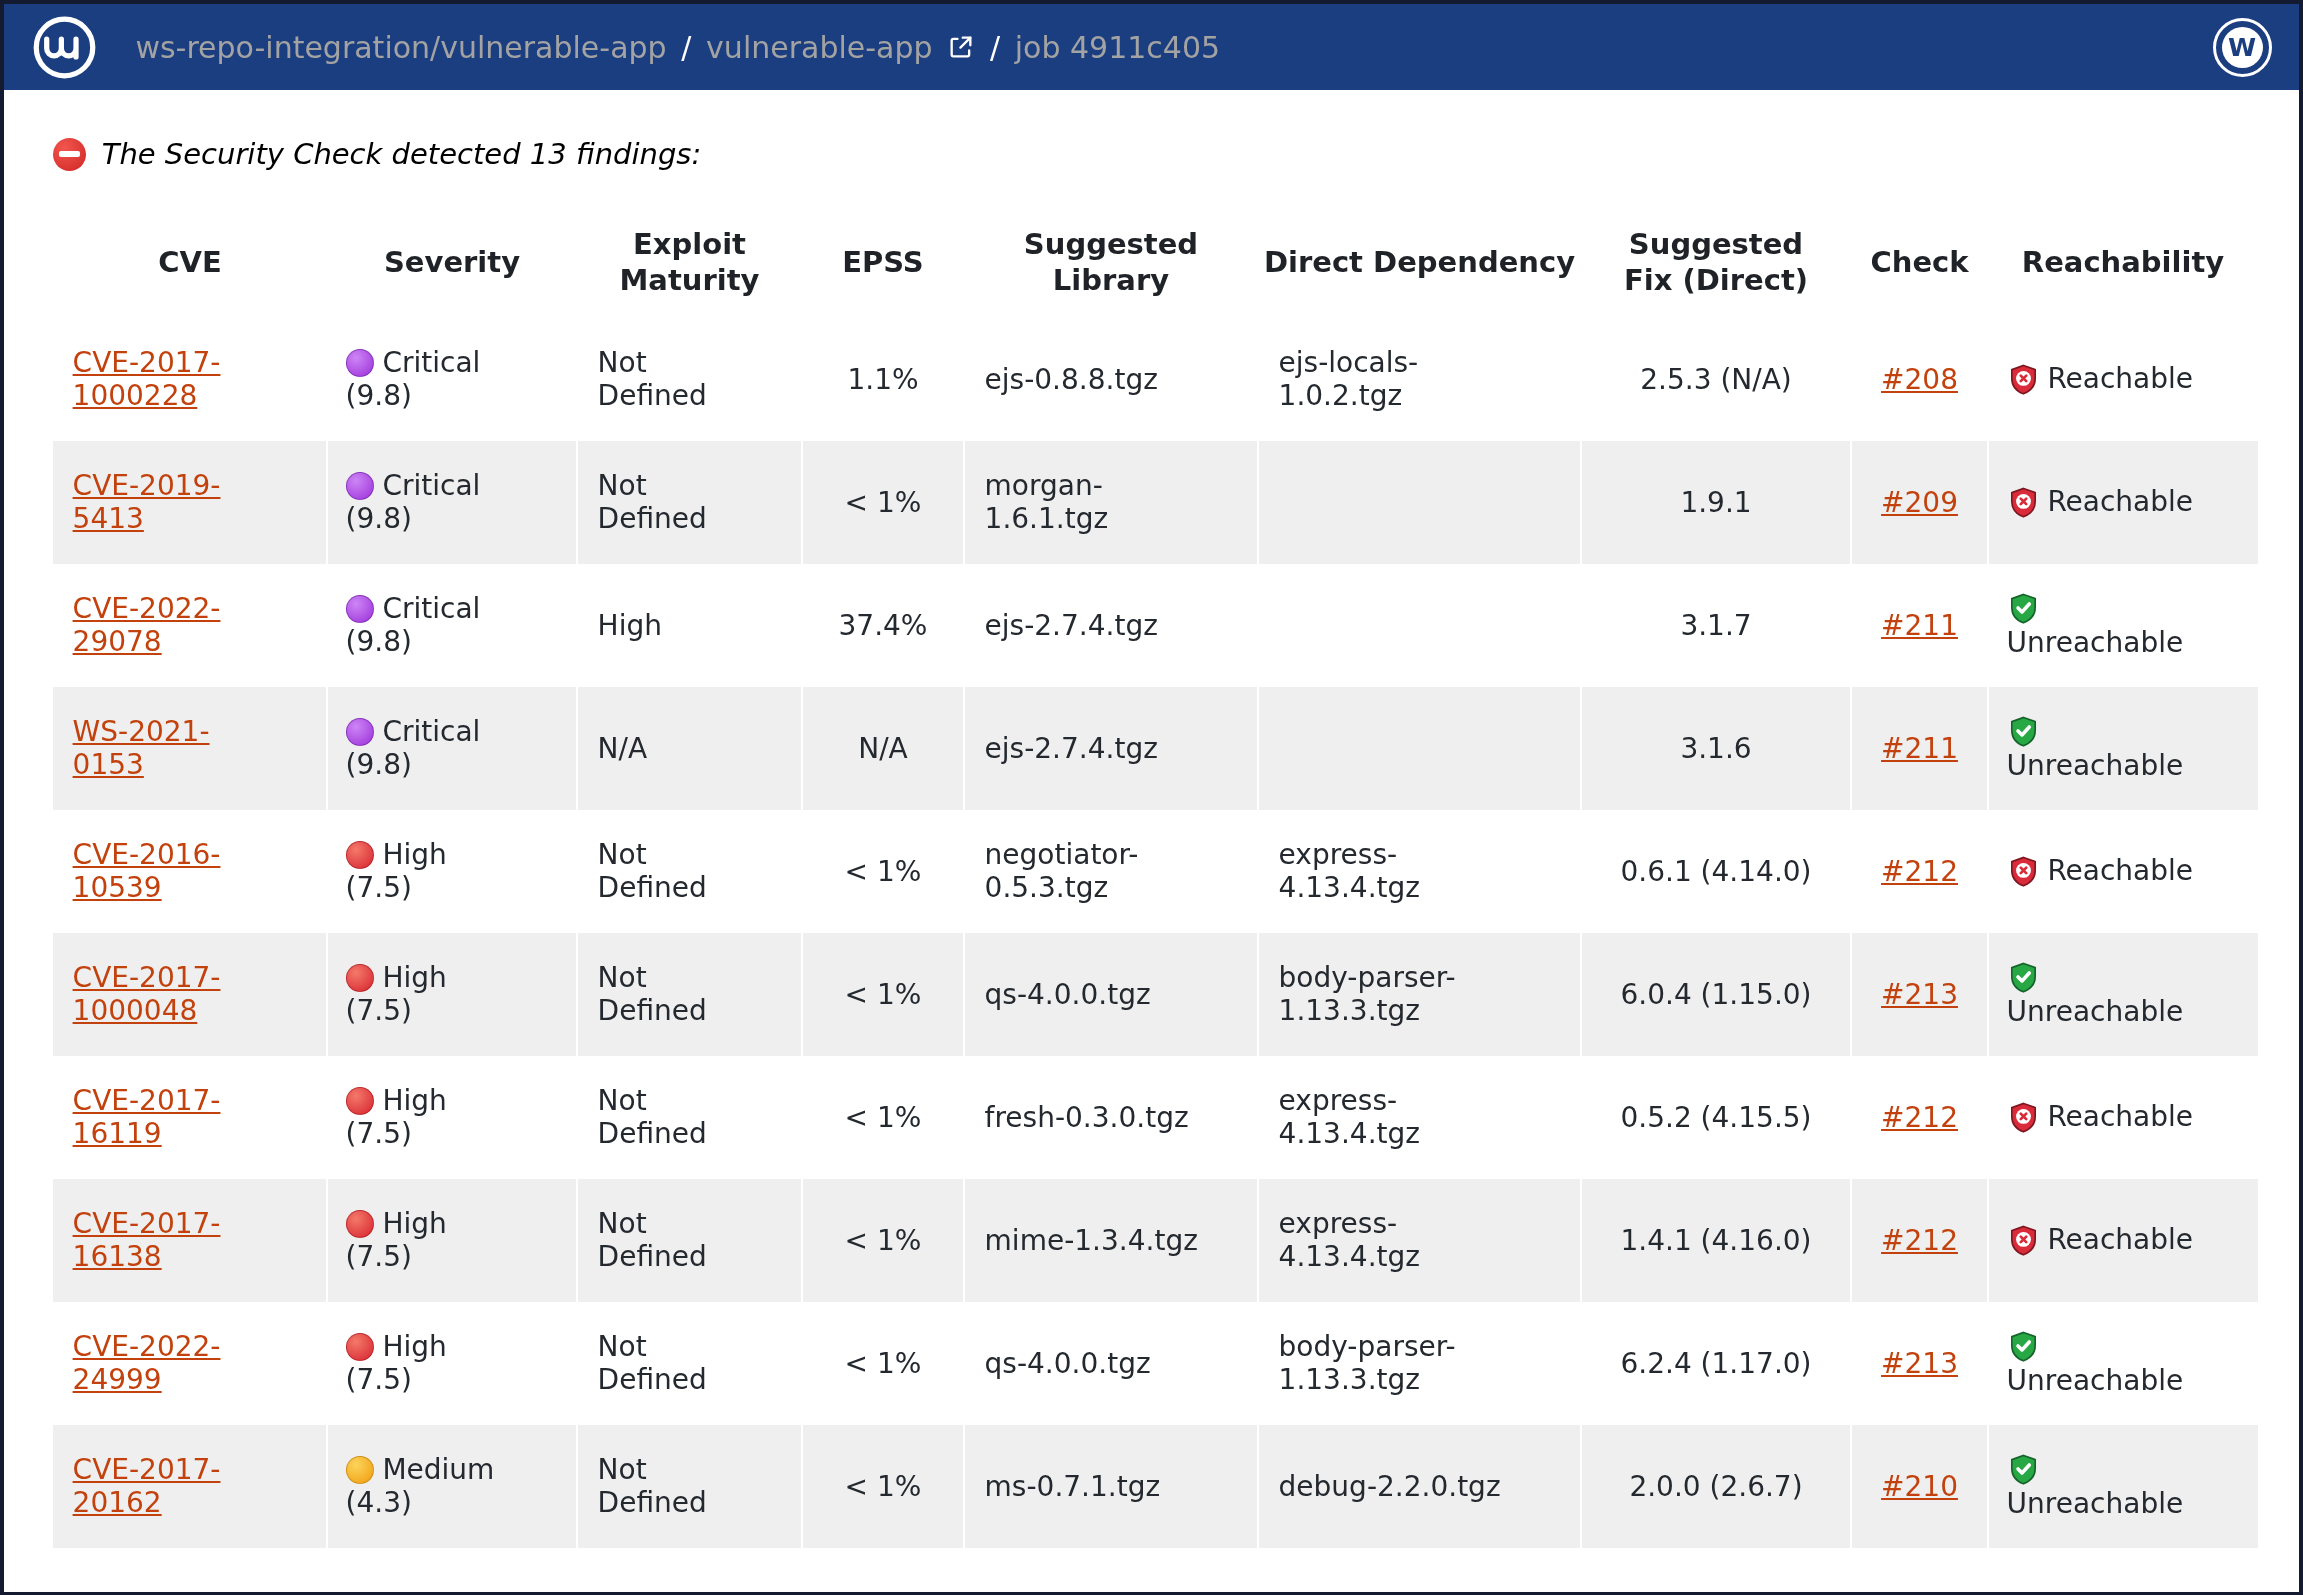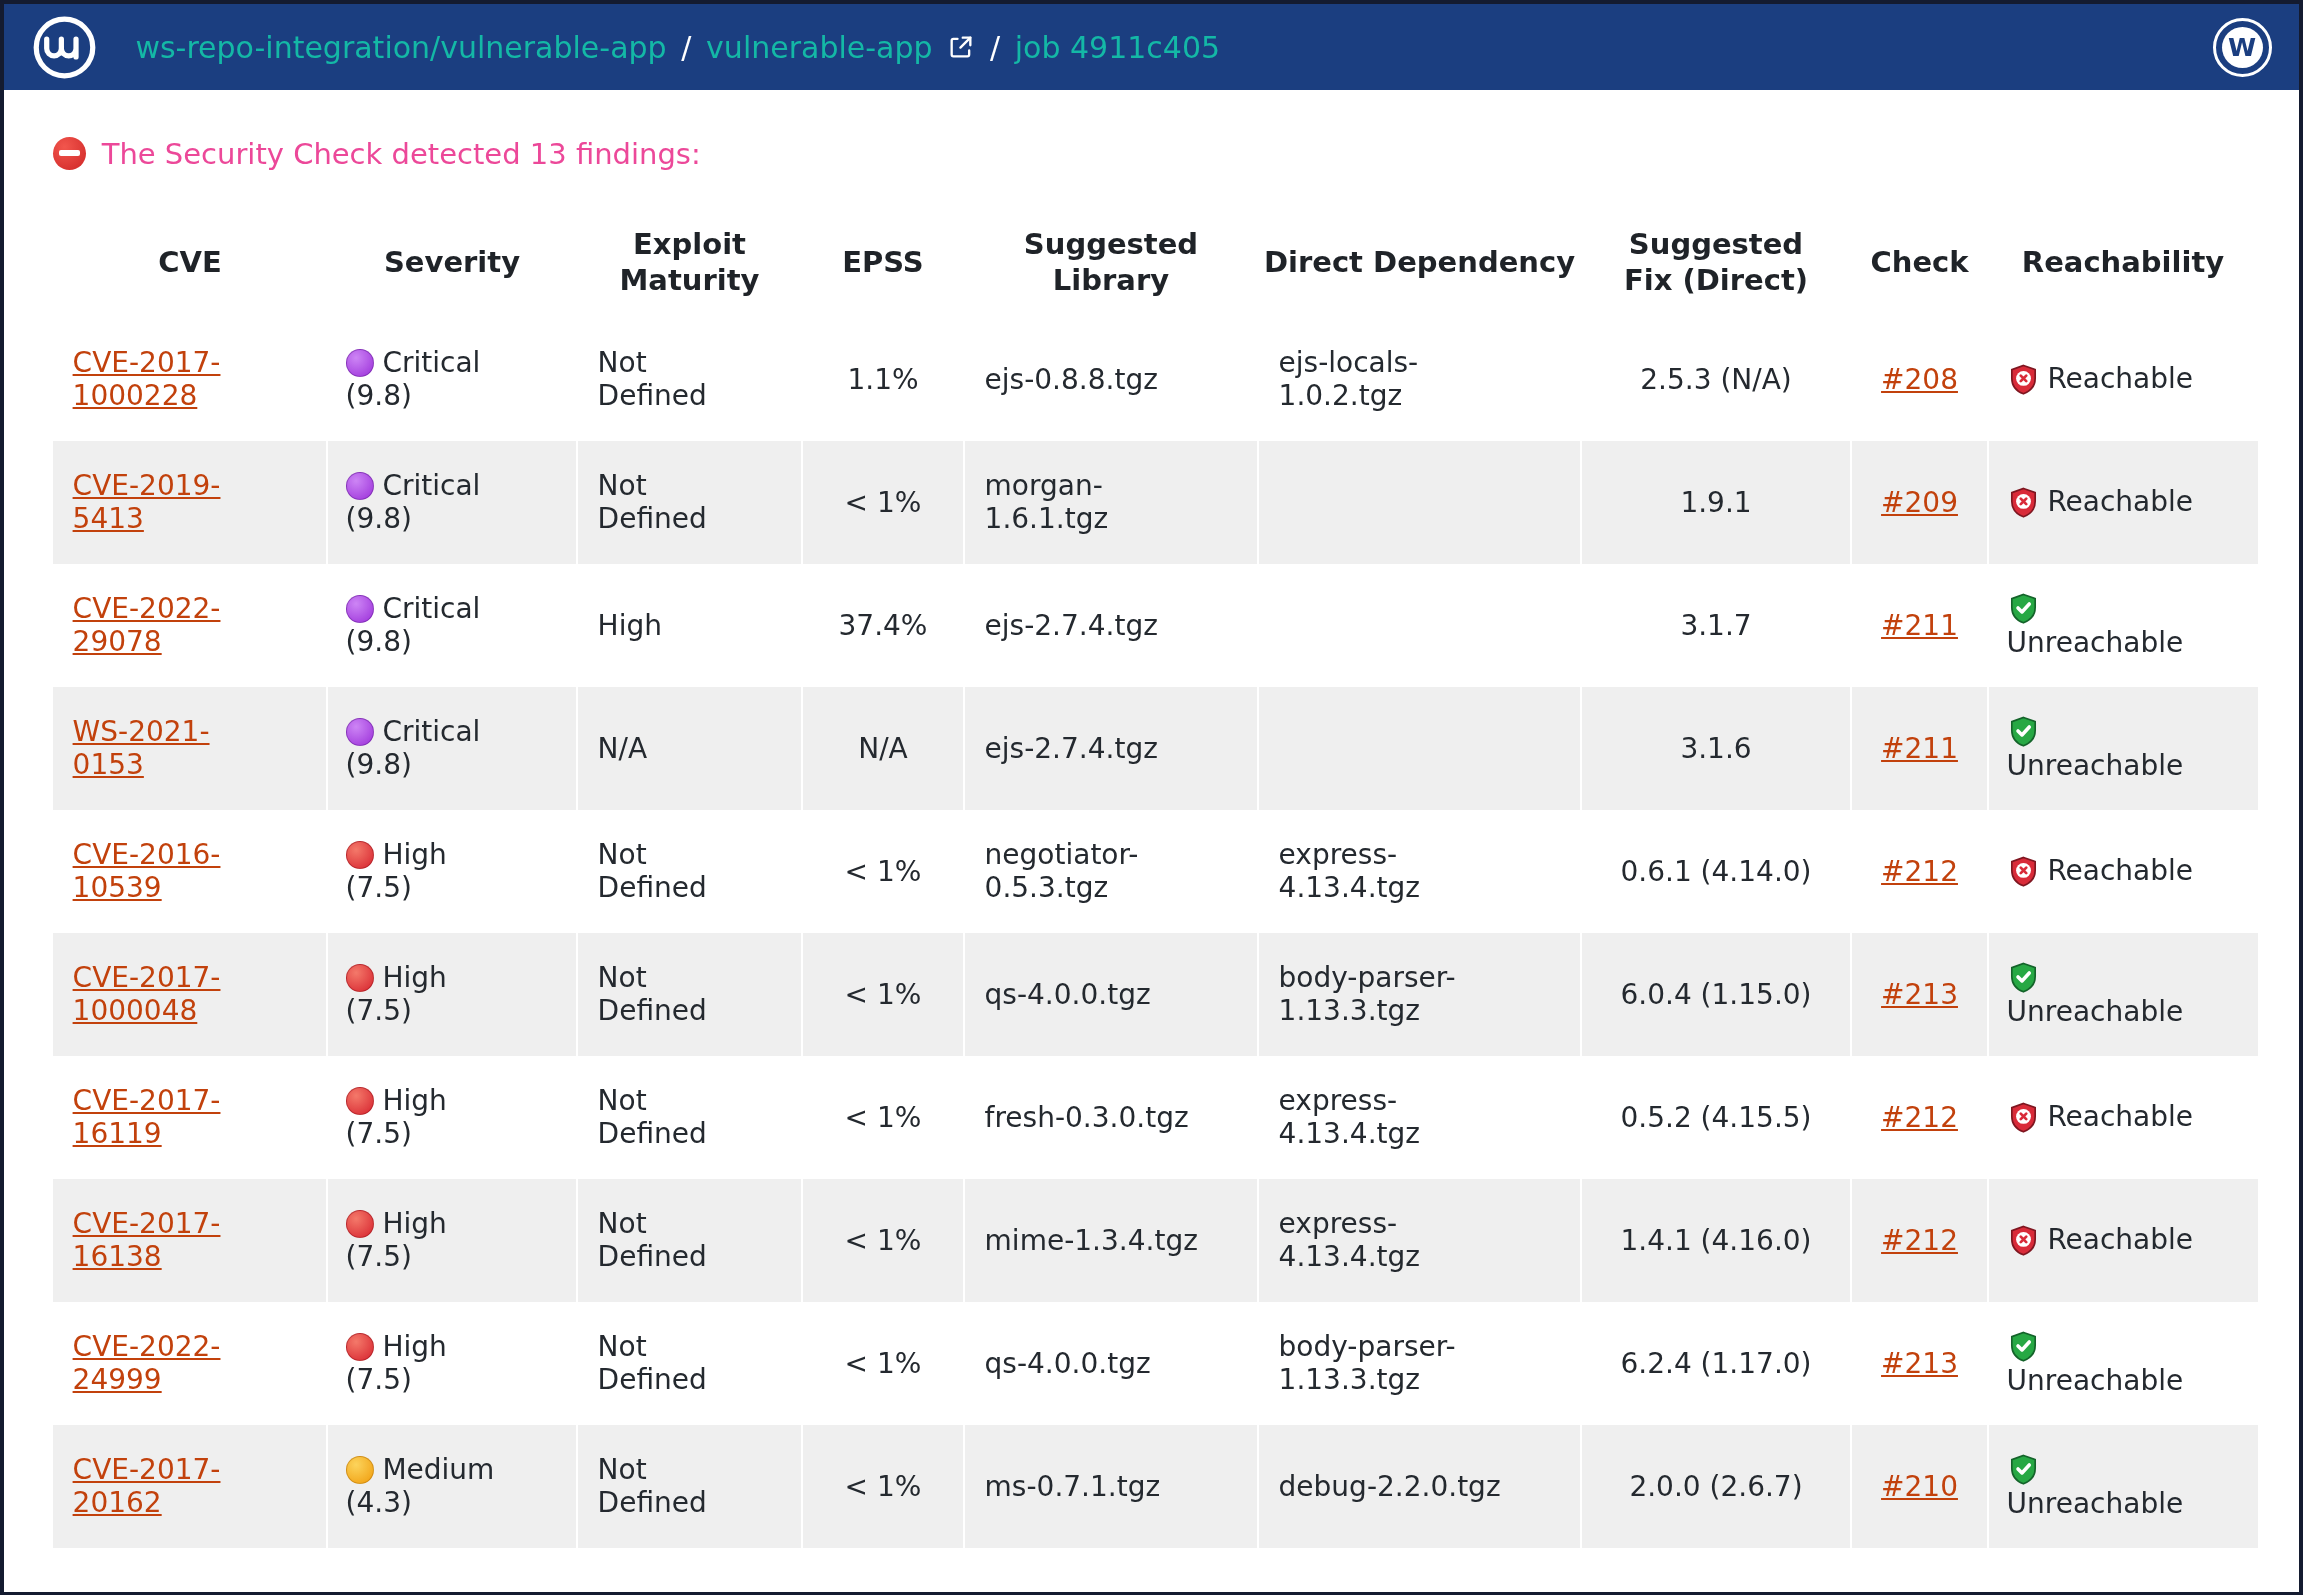--- a/index.html
+++ b/index.html
@@ -12,37 +12,37 @@
     display:flex; flex-direction:column;
   }
 
   
   .navbar {
     flex:0 0 86px; height:86px; background:#1b3e80;
     display:flex; align-items:center; padding:0 27.4px; color:#fff;
   }
   .logo { width:67px; height:67px; margin-right:37px; cursor:pointer; flex:0 0 auto; }
   .crumbs { display:flex; align-items:center; gap:14.7px; font-size:30px; font-weight:500; white-space:nowrap; }
-  .crumb-link { color:#14b8a6; text-decoration:none; cursor:pointer; }
+  .crumb-link { color:#a3a3a3; text-decoration:none; cursor:pointer; }
   .crumb-sep { color:#fff; }
   .ext-icon { width:28px; height:28px; display:inline-block; vertical-align:-2.9px; }
   .nav-spacer { flex:1; }
   .avatar {
     width:59px; height:59px; border:3.9px solid #fff; border-radius:50%;
     display:flex; align-items:center; justify-content:center; cursor:pointer; flex:0 0 auto;
   }
   .avatar-inner {
     width:41px; height:41px; background:#fff; border-radius:50%;
     display:flex; align-items:center; justify-content:center;
     color:#1b3e80; font-weight:700; font-size:25.5px;
   }
 
   
   .content { padding:35px 49px 19.6px; }
-  .summary { display:flex; align-items:flex-start; gap:15.7px; font-size:29px; color:#ec4899; margin:11.8px 0 35px; }
+  .summary { display:flex; align-items:flex-end; gap:15.7px; font-size:29px; color:#000000; margin:11.8px 0 35px;font-style:italic; }
   .no-entry {
     width:33px; height:33px; border-radius:50%; flex:0 0 auto;
     background:radial-gradient(circle at 35% 30%, #f2564d, #cf2626);
     position:relative;
   }
   .no-entry::after {
     content:""; position:absolute; left:5.9px; right:5.9px; top:13.7px; height:5.9px;
     background:#fff; border-radius:2px;
   }
 

